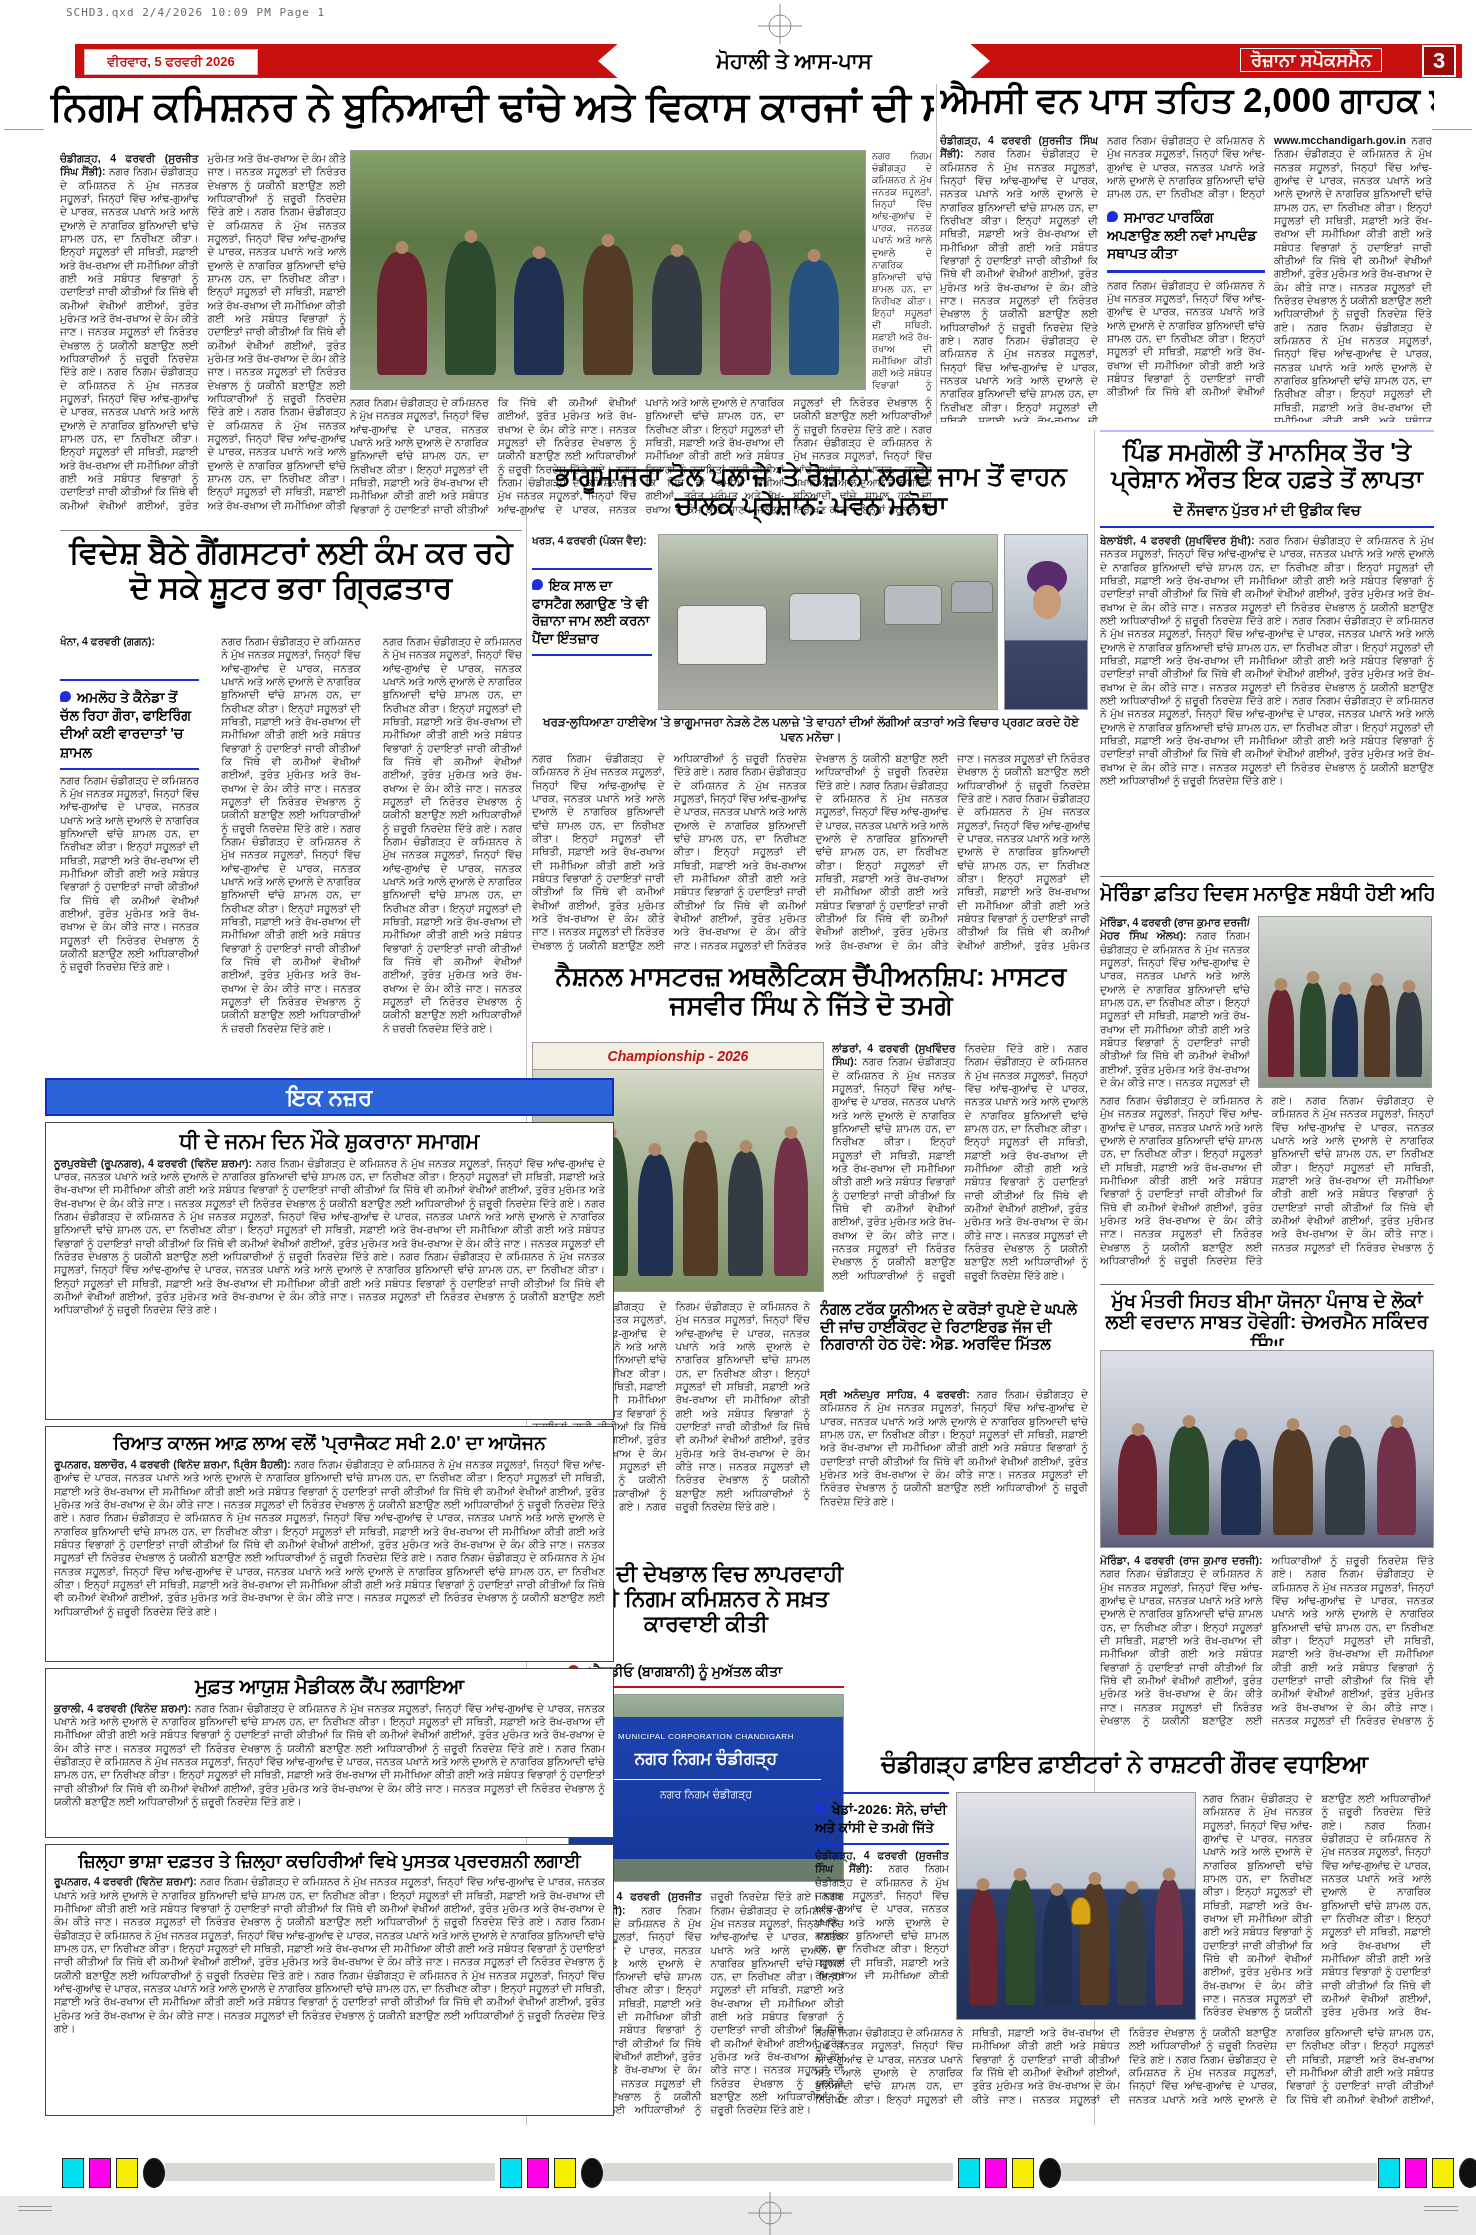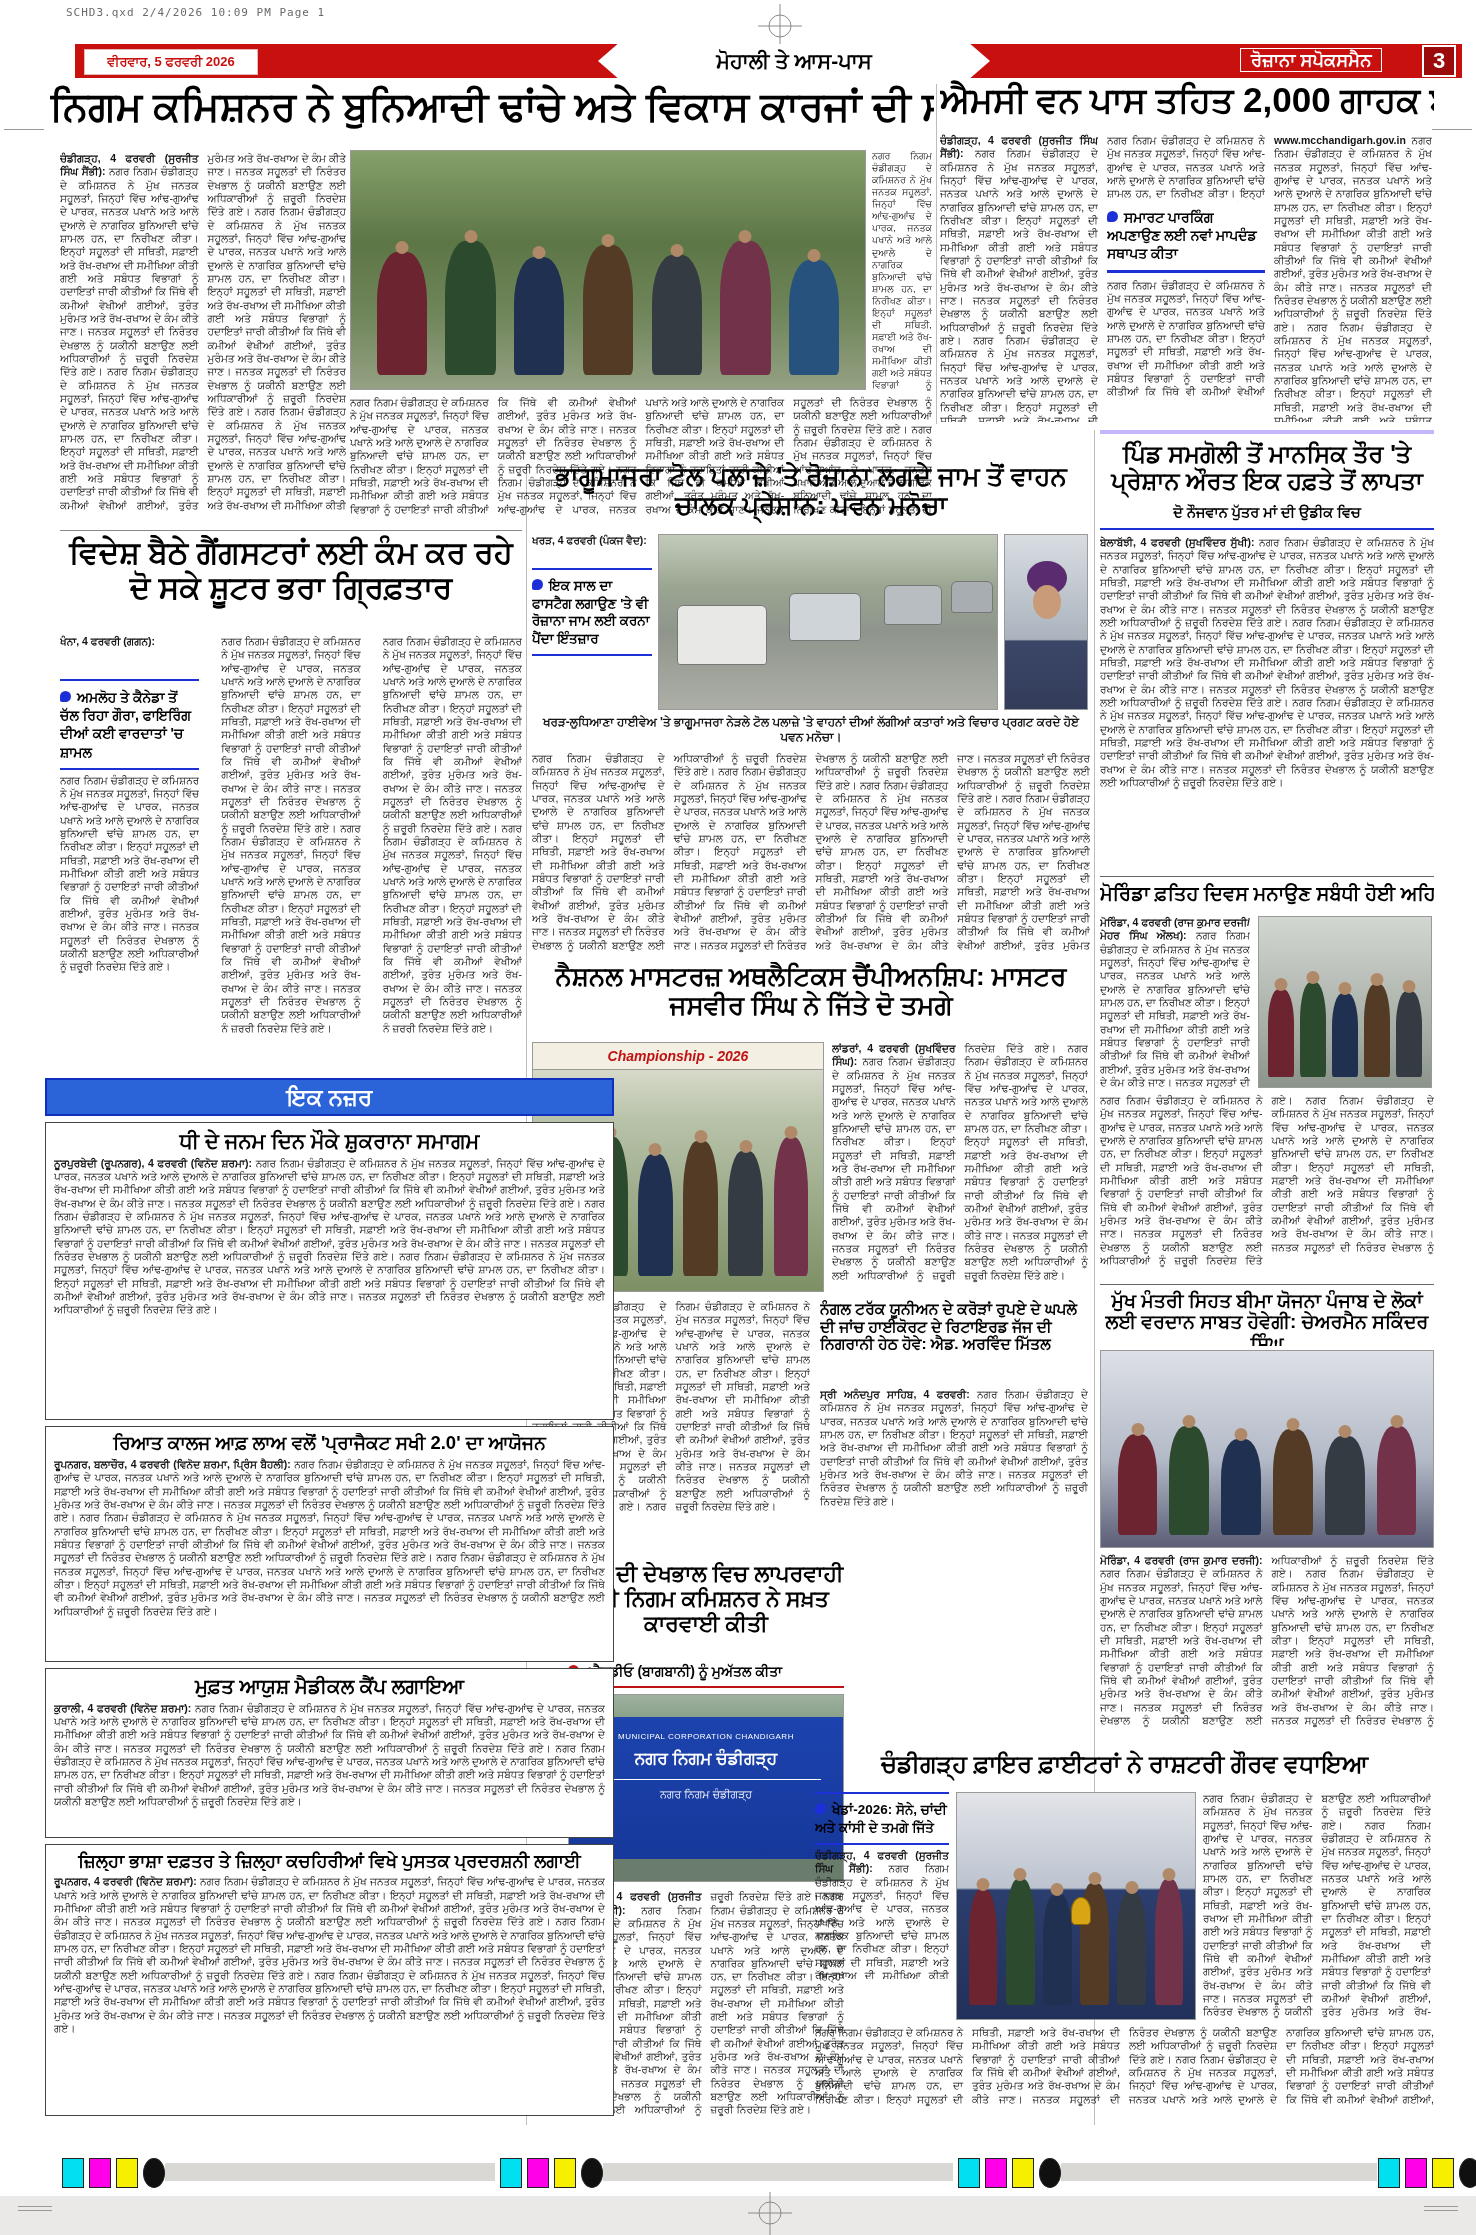--- a/index.html
+++ b/index.html
@@ -147,21 +147,21 @@
         <span> ਨਗਰ ਨਿਗਮ ਚੰਡੀਗੜ੍ਹ ਦੇ ਕਮਿਸ਼ਨਰ ਨੇ ਮੁੱਖ ਜਨਤਕ ਸਹੂਲਤਾਂ, ਜਿਨ੍ਹਾਂ ਵਿੱਚ ਆਂਢ-ਗੁਆਂਢ ਦੇ ਪਾਰਕ, ਜਨਤਕ ਪਖਾਨੇ ਅਤੇ ਆਲੇ ਦੁਆਲੇ ਦੇ ਨਾਗਰਿਕ ਬੁਨਿਆਦੀ ਢਾਂਚੇ ਸ਼ਾਮਲ ਹਨ, ਦਾ ਨਿਰੀਖਣ ਕੀਤਾ। ਇਨ੍ਹਾਂ ਸਹੂਲਤਾਂ ਦੀ ਸਥਿਤੀ, ਸਫ਼ਾਈ ਅਤੇ ਰੱਖ-ਰਖਾਅ ਦੀ ਸਮੀਖਿਆ ਕੀਤੀ ਗਈ ਅਤੇ ਸਬੰਧਤ ਵਿਭਾਗਾਂ ਨੂੰ ਹਦਾਇਤਾਂ ਜਾਰੀ ਕੀਤੀਆਂ ਕਿ ਜਿੱਥੇ ਵੀ ਕਮੀਆਂ ਵੇਖੀਆਂ ਗਈਆਂ, ਤੁਰੰਤ ਮੁਰੰਮਤ ਅਤੇ ਰੱਖ-ਰਖਾਅ ਦੇ ਕੰਮ ਕੀਤੇ ਜਾਣ। ਜਨਤਕ ਸਹੂਲਤਾਂ ਦੀ ਨਿਰੰਤਰ ਦੇਖਭਾਲ ਨੂੰ ਯਕੀਨੀ ਬਣਾਉਣ ਲਈ ਅਧਿਕਾਰੀਆਂ ਨੂੰ ਜ਼ਰੂਰੀ ਨਿਰਦੇਸ਼ ਦਿੱਤੇ ਗਏ।</span>
       </div>
     </div>
     <div class="bd" style="width:158px;height:288px;">
       <span class="byl">www.mcchandigarh.gov.in</span>
       <span> ਨਗਰ ਨਿਗਮ ਚੰਡੀਗੜ੍ਹ ਦੇ ਕਮਿਸ਼ਨਰ ਨੇ ਮੁੱਖ ਜਨਤਕ ਸਹੂਲਤਾਂ, ਜਿਨ੍ਹਾਂ ਵਿੱਚ ਆਂਢ-ਗੁਆਂਢ ਦੇ ਪਾਰਕ, ਜਨਤਕ ਪਖਾਨੇ ਅਤੇ ਆਲੇ ਦੁਆਲੇ ਦੇ ਨਾਗਰਿਕ ਬੁਨਿਆਦੀ ਢਾਂਚੇ ਸ਼ਾਮਲ ਹਨ, ਦਾ ਨਿਰੀਖਣ ਕੀਤਾ। ਇਨ੍ਹਾਂ ਸਹੂਲਤਾਂ ਦੀ ਸਥਿਤੀ, ਸਫ਼ਾਈ ਅਤੇ ਰੱਖ-ਰਖਾਅ ਦੀ ਸਮੀਖਿਆ ਕੀਤੀ ਗਈ ਅਤੇ ਸਬੰਧਤ ਵਿਭਾਗਾਂ ਨੂੰ ਹਦਾਇਤਾਂ ਜਾਰੀ ਕੀਤੀਆਂ ਕਿ ਜਿੱਥੇ ਵੀ ਕਮੀਆਂ ਵੇਖੀਆਂ ਗਈਆਂ, ਤੁਰੰਤ ਮੁਰੰਮਤ ਅਤੇ ਰੱਖ-ਰਖਾਅ ਦੇ ਕੰਮ ਕੀਤੇ ਜਾਣ। ਜਨਤਕ ਸਹੂਲਤਾਂ ਦੀ ਨਿਰੰਤਰ ਦੇਖਭਾਲ ਨੂੰ ਯਕੀਨੀ ਬਣਾਉਣ ਲਈ ਅਧਿਕਾਰੀਆਂ ਨੂੰ ਜ਼ਰੂਰੀ ਨਿਰਦੇਸ਼ ਦਿੱਤੇ ਗਏ। ਨਗਰ ਨਿਗਮ ਚੰਡੀਗੜ੍ਹ ਦੇ ਕਮਿਸ਼ਨਰ ਨੇ ਮੁੱਖ ਜਨਤਕ ਸਹੂਲਤਾਂ, ਜਿਨ੍ਹਾਂ ਵਿੱਚ ਆਂਢ-ਗੁਆਂਢ ਦੇ ਪਾਰਕ, ਜਨਤਕ ਪਖਾਨੇ ਅਤੇ ਆਲੇ ਦੁਆਲੇ ਦੇ ਨਾਗਰਿਕ ਬੁਨਿਆਦੀ ਢਾਂਚੇ ਸ਼ਾਮਲ ਹਨ, ਦਾ ਨਿਰੀਖਣ ਕੀਤਾ। ਇਨ੍ਹਾਂ ਸਹੂਲਤਾਂ ਦੀ ਸਥਿਤੀ, ਸਫ਼ਾਈ ਅਤੇ ਰੱਖ-ਰਖਾਅ ਦੀ ਸਮੀਖਿਆ ਕੀਤੀ ਗਈ ਅਤੇ ਸਬੰਧਤ ਵਿਭਾਗਾਂ ਨੂੰ ਹਦਾਇਤਾਂ ਜਾਰੀ ਕੀਤੀਆਂ ਕਿ ਜਿੱਥੇ ਵੀ ਕਮੀਆਂ ਵੇਖੀਆਂ ਗਈਆਂ, ਤੁਰੰਤ ਮੁਰੰਮਤ ਅਤੇ ਰੱਖ-ਰਖਾਅ ਦੇ ਕੰਮ ਕੀਤੇ ਜਾਣ। ਜਨਤਕ ਸਹੂਲਤਾਂ ਦੀ ਨਿਰੰਤਰ ਦੇਖਭਾਲ ਨੂੰ ਯਕੀਨੀ ਬਣਾਉਣ ਲਈ ਅਧਿਕਾਰੀਆਂ ਨੂੰ ਜ਼ਰੂਰੀ ਨਿਰਦੇਸ਼ ਦਿੱਤੇ ਗਏ।</span>
     </div>
   </div>
 </div>
 
-<div class="abs" style="left:1100px;top:430px;width:334px;height:443px;border-top:4px solid #c4b5fd;padding-top:6px;box-sizing:border-box;">
+<div class="abs" style="left:1100px;top:430px;width:334px;height:443px;border-top:2px solid #c4b5fd;padding-top:6px;box-sizing:border-box;">
   <div class="hl" style="font-size:24px;height:62px;">ਪਿੰਡ ਸਮਗੋਲੀ ਤੋਂ ਮਾਨਸਿਕ ਤੌਰ 'ਤੇ ਪ੍ਰੇਸ਼ਾਨ ਔਰਤ ਇਕ ਹਫ਼ਤੇ ਤੋਂ ਲਾਪਤਾ</div>
   <div class="hl" style="font-size:14.5px;height:24px;border-bottom:2px solid #1d2fd6;margin:2px 0 6px;">ਦੋ ਨੌਜਵਾਨ ਪੁੱਤਰ ਮਾਂ ਦੀ ਉਡੀਕ ਵਿਚ</div>
   <div class="bd" style="height:335px;">
     <b class="byl">ਬੇਲਾਬੱਝੀ, 4 ਫਰਵਰੀ (ਸੁਖਵਿੰਦਰ ਸੁੱਖੀ):</b>
     <span> ਨਗਰ ਨਿਗਮ ਚੰਡੀਗੜ੍ਹ ਦੇ ਕਮਿਸ਼ਨਰ ਨੇ ਮੁੱਖ ਜਨਤਕ ਸਹੂਲਤਾਂ, ਜਿਨ੍ਹਾਂ ਵਿੱਚ ਆਂਢ-ਗੁਆਂਢ ਦੇ ਪਾਰਕ, ਜਨਤਕ ਪਖਾਨੇ ਅਤੇ ਆਲੇ ਦੁਆਲੇ ਦੇ ਨਾਗਰਿਕ ਬੁਨਿਆਦੀ ਢਾਂਚੇ ਸ਼ਾਮਲ ਹਨ, ਦਾ ਨਿਰੀਖਣ ਕੀਤਾ। ਇਨ੍ਹਾਂ ਸਹੂਲਤਾਂ ਦੀ ਸਥਿਤੀ, ਸਫ਼ਾਈ ਅਤੇ ਰੱਖ-ਰਖਾਅ ਦੀ ਸਮੀਖਿਆ ਕੀਤੀ ਗਈ ਅਤੇ ਸਬੰਧਤ ਵਿਭਾਗਾਂ ਨੂੰ ਹਦਾਇਤਾਂ ਜਾਰੀ ਕੀਤੀਆਂ ਕਿ ਜਿੱਥੇ ਵੀ ਕਮੀਆਂ ਵੇਖੀਆਂ ਗਈਆਂ, ਤੁਰੰਤ ਮੁਰੰਮਤ ਅਤੇ ਰੱਖ-ਰਖਾਅ ਦੇ ਕੰਮ ਕੀਤੇ ਜਾਣ। ਜਨਤਕ ਸਹੂਲਤਾਂ ਦੀ ਨਿਰੰਤਰ ਦੇਖਭਾਲ ਨੂੰ ਯਕੀਨੀ ਬਣਾਉਣ ਲਈ ਅਧਿਕਾਰੀਆਂ ਨੂੰ ਜ਼ਰੂਰੀ ਨਿਰਦੇਸ਼ ਦਿੱਤੇ ਗਏ। ਨਗਰ ਨਿਗਮ ਚੰਡੀਗੜ੍ਹ ਦੇ ਕਮਿਸ਼ਨਰ ਨੇ ਮੁੱਖ ਜਨਤਕ ਸਹੂਲਤਾਂ, ਜਿਨ੍ਹਾਂ ਵਿੱਚ ਆਂਢ-ਗੁਆਂਢ ਦੇ ਪਾਰਕ, ਜਨਤਕ ਪਖਾਨੇ ਅਤੇ ਆਲੇ ਦੁਆਲੇ ਦੇ ਨਾਗਰਿਕ ਬੁਨਿਆਦੀ ਢਾਂਚੇ ਸ਼ਾਮਲ ਹਨ, ਦਾ ਨਿਰੀਖਣ ਕੀਤਾ। ਇਨ੍ਹਾਂ ਸਹੂਲਤਾਂ ਦੀ ਸਥਿਤੀ, ਸਫ਼ਾਈ ਅਤੇ ਰੱਖ-ਰਖਾਅ ਦੀ ਸਮੀਖਿਆ ਕੀਤੀ ਗਈ ਅਤੇ ਸਬੰਧਤ ਵਿਭਾਗਾਂ ਨੂੰ ਹਦਾਇਤਾਂ ਜਾਰੀ ਕੀਤੀਆਂ ਕਿ ਜਿੱਥੇ ਵੀ ਕਮੀਆਂ ਵੇਖੀਆਂ ਗਈਆਂ, ਤੁਰੰਤ ਮੁਰੰਮਤ ਅਤੇ ਰੱਖ-ਰਖਾਅ ਦੇ ਕੰਮ ਕੀਤੇ ਜਾਣ। ਜਨਤਕ ਸਹੂਲਤਾਂ ਦੀ ਨਿਰੰਤਰ ਦੇਖਭਾਲ ਨੂੰ ਯਕੀਨੀ ਬਣਾਉਣ ਲਈ ਅਧਿਕਾਰੀਆਂ ਨੂੰ ਜ਼ਰੂਰੀ ਨਿਰਦੇਸ਼ ਦਿੱਤੇ ਗਏ। ਨਗਰ ਨਿਗਮ ਚੰਡੀਗੜ੍ਹ ਦੇ ਕਮਿਸ਼ਨਰ ਨੇ ਮੁੱਖ ਜਨਤਕ ਸਹੂਲਤਾਂ, ਜਿਨ੍ਹਾਂ ਵਿੱਚ ਆਂਢ-ਗੁਆਂਢ ਦੇ ਪਾਰਕ, ਜਨਤਕ ਪਖਾਨੇ ਅਤੇ ਆਲੇ ਦੁਆਲੇ ਦੇ ਨਾਗਰਿਕ ਬੁਨਿਆਦੀ ਢਾਂਚੇ ਸ਼ਾਮਲ ਹਨ, ਦਾ ਨਿਰੀਖਣ ਕੀਤਾ। ਇਨ੍ਹਾਂ ਸਹੂਲਤਾਂ ਦੀ ਸਥਿਤੀ, ਸਫ਼ਾਈ ਅਤੇ ਰੱਖ-ਰਖਾਅ ਦੀ ਸਮੀਖਿਆ ਕੀਤੀ ਗਈ ਅਤੇ ਸਬੰਧਤ ਵਿਭਾਗਾਂ ਨੂੰ ਹਦਾਇਤਾਂ ਜਾਰੀ ਕੀਤੀਆਂ ਕਿ ਜਿੱਥੇ ਵੀ ਕਮੀਆਂ ਵੇਖੀਆਂ ਗਈਆਂ, ਤੁਰੰਤ ਮੁਰੰਮਤ ਅਤੇ ਰੱਖ-ਰਖਾਅ ਦੇ ਕੰਮ ਕੀਤੇ ਜਾਣ। ਜਨਤਕ ਸਹੂਲਤਾਂ ਦੀ ਨਿਰੰਤਰ ਦੇਖਭਾਲ ਨੂੰ ਯਕੀਨੀ ਬਣਾਉਣ ਲਈ ਅਧਿਕਾਰੀਆਂ ਨੂੰ ਜ਼ਰੂਰੀ ਨਿਰਦੇਸ਼ ਦਿੱਤੇ ਗਏ।</span>
   </div>
 </div>
 
 <div class="abs" style="left:60px;top:530px;width:462px;height:542px;border-top:1px solid #888;padding-top:4px;box-sizing:border-box;">
   <div class="hl" style="font-size:31px;height:92px;">ਵਿਦੇਸ਼ ਬੈਠੇ ਗੈਂਗਸਟਰਾਂ ਲਈ ਕੰਮ ਕਰ ਰਹੇ ਦੋ ਸਕੇ ਸ਼ੂਟਰ ਭਰਾ ਗ੍ਰਿਫ਼ਤਾਰ</div>

